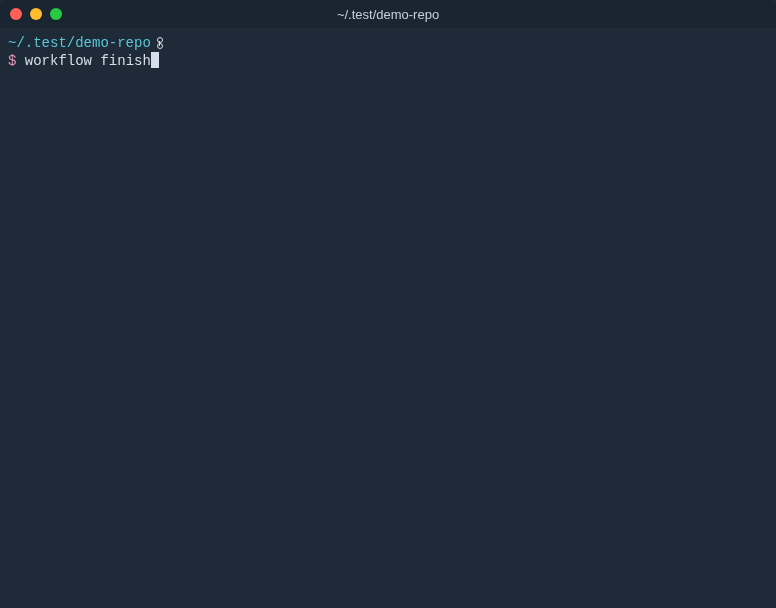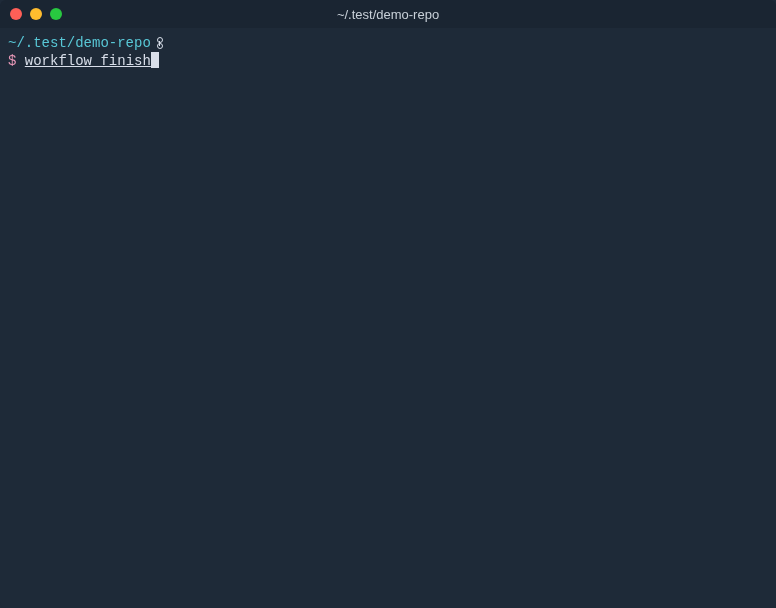--- a/index.html
+++ b/index.html
@@ -103,21 +103,20 @@
       background: #d8dee9;
     }
     .branch {
       color: #e898b8;
     }
     .prompt-symbol {
       color: #e898b8;
     }
     .command {
       color: #d8dee9;
-      text-decoration: underline;
     }
     .cursor {
       display: inline-block;
       width: 8px;
       height: 16px;
       background: #d8dee9;
       vertical-align: text-bottom;
       margin-left: 0px;
     }
   </style>

